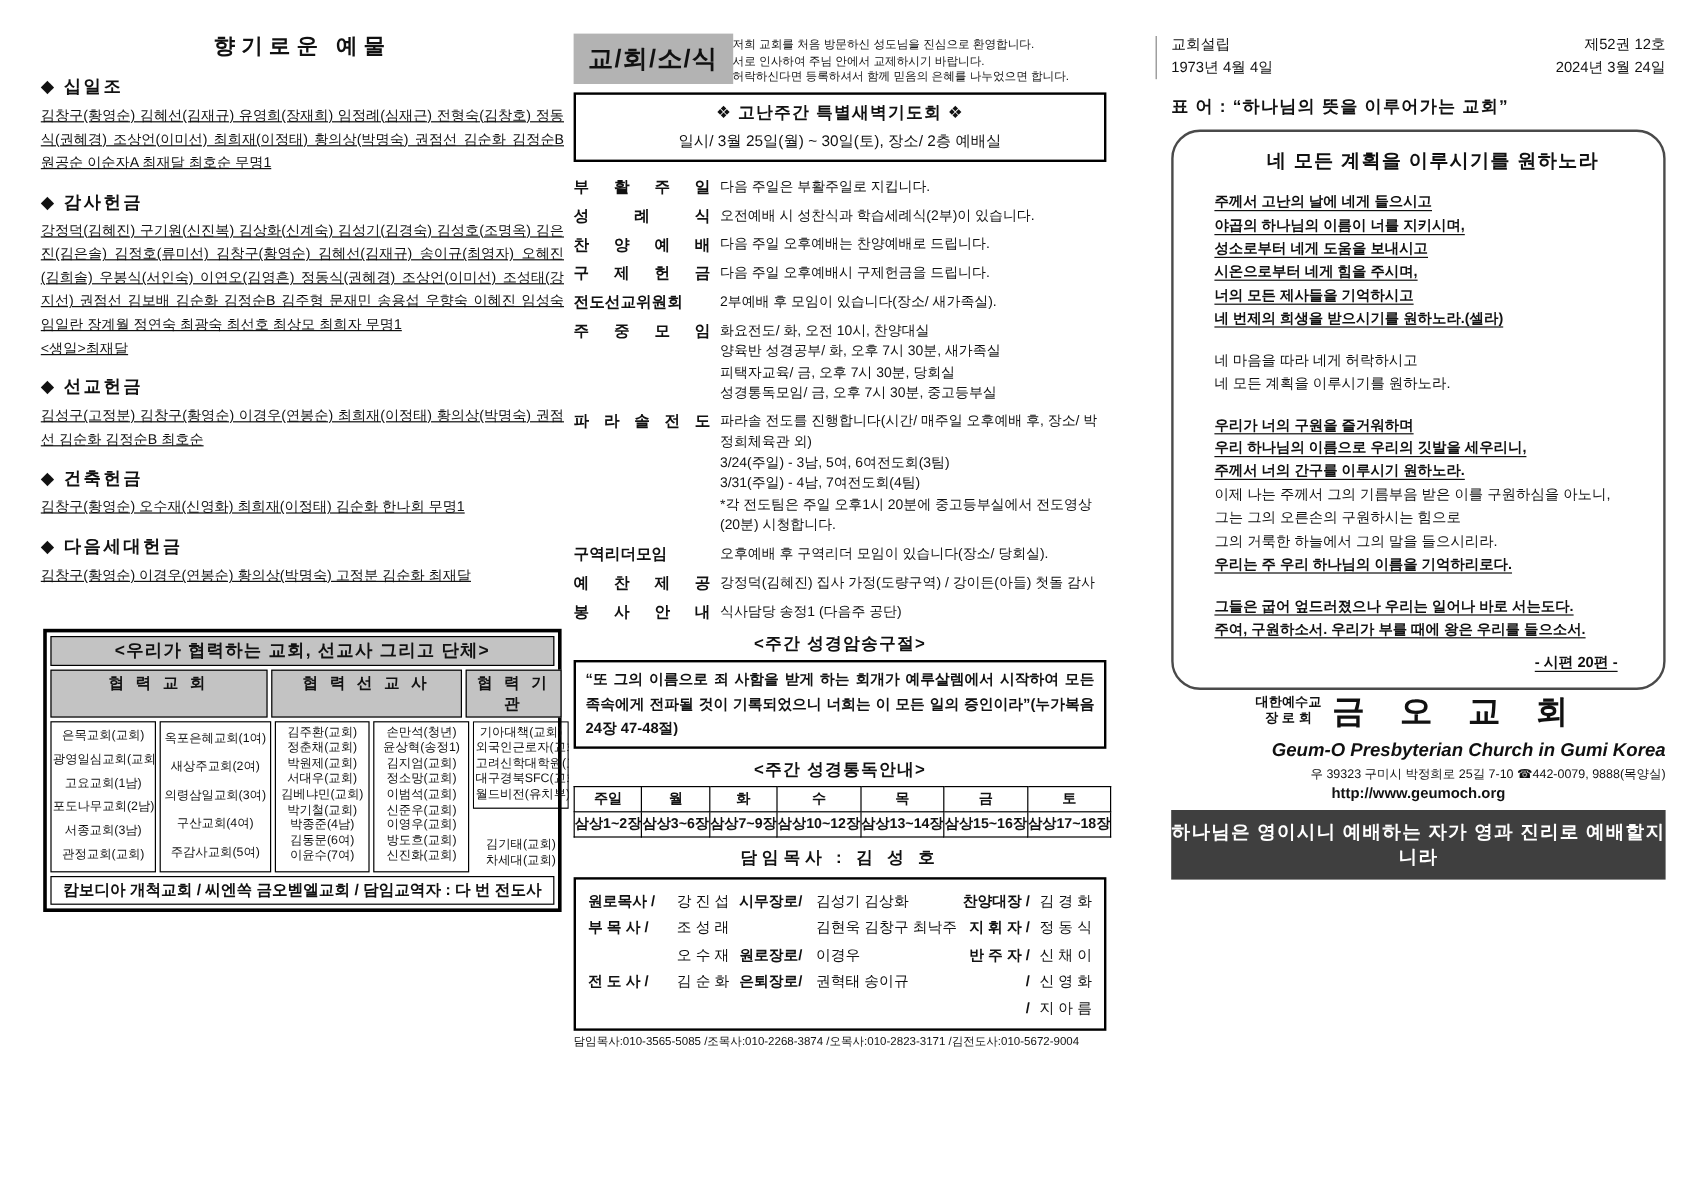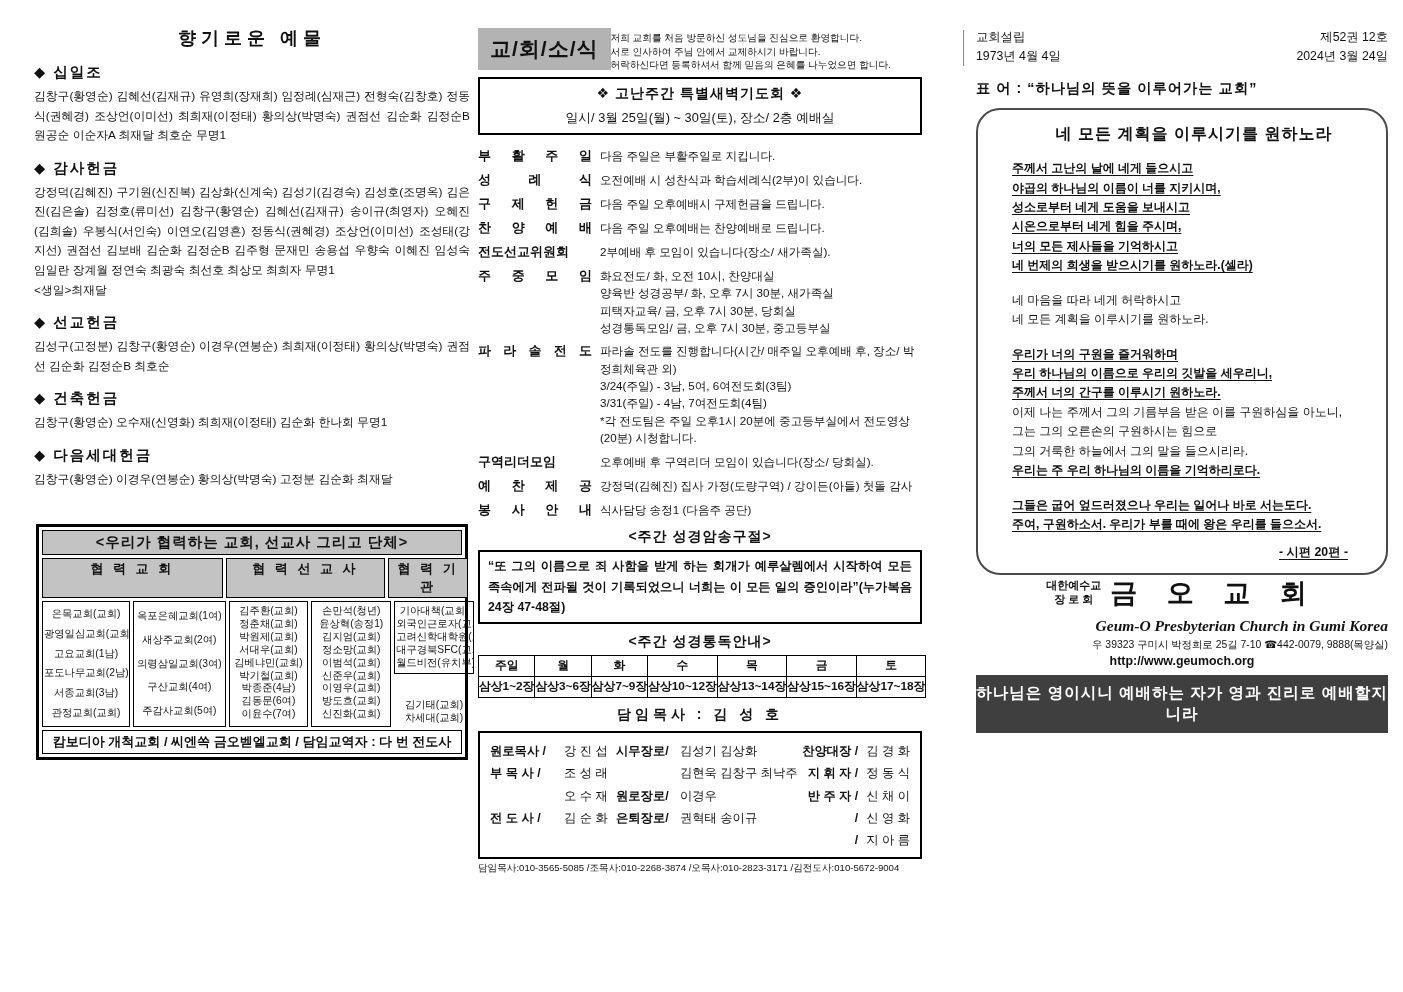--- a/index.html
+++ b/index.html
@@ -9,21 +9,21 @@
   html,body{margin:0;padding:0;}
   body{width:1403px;height:992px;background:var(--paper);color:var(--ink);
        font-family:"Liberation Sans","DejaVu Sans",sans-serif;}
   .page{position:relative;width:1403px;height:992px;overflow:hidden;background:var(--paper);}
 
   
   .col-left{position:absolute;left:34px;top:26px;width:436px;}
   .off-title{text-align:center;font-size:18px;font-weight:bold;letter-spacing:5px;margin-bottom:10px;}
   .sec{margin-bottom:4px;}
   .sec-h{font-size:14.5px;font-weight:bold;margin:13px 0 5px;letter-spacing:2px;}
-  .sec-p{font-size:11.8px;line-height:1.66;margin:0;text-align:justify;}
+  .sec-p{font-size:11.8px;line-height:1.66;margin:0;text-align:justify;text-decoration:underline;}
 
   
   .coop{position:absolute;left:36px;top:524px;width:432px;border:3px solid #000;padding:3px;background:#fff;}
   .coop-title{border:1.5px solid #000;background:var(--gray-header);font-weight:bold;font-size:14.5px;
               text-align:center;padding:2px 0;letter-spacing:1px;}
   .coop-head{display:grid;grid-template-columns:43% 38% 19%;gap:3px;margin-top:3px;}
   .coop-head div{border:1.5px solid #000;background:var(--gray-header);font-weight:bold;font-size:13px;
                  text-align:center;padding:1px 0;letter-spacing:3px;}
   .coop-body{display:grid;grid-template-columns:21% 22% 19% 19% 19%;gap:3px;margin-top:3px;height:126px;}
   .coop-col{border:1.5px solid #000;font-size:10.3px;text-align:center;display:flex;flex-direction:column;
@@ -76,21 +76,21 @@
   .poem-title{text-align:center;font-weight:bold;font-size:16px;letter-spacing:1px;margin-bottom:14px;}
   .pl{font-size:12px;line-height:1.62;}
   .pl.u{font-weight:bold;text-decoration:underline;text-underline-offset:3px;}
   .pl.gap{margin-top:15px;}
   .poem-attr{text-align:right;font-weight:bold;font-size:12.3px;text-decoration:underline;
              text-underline-offset:3px;margin-top:9px;padding-right:28px;}
   .church-block{}
   .cname-row{display:flex;justify-content:center;align-items:center;gap:9px;}
   .denom{font-size:11px;font-weight:bold;line-height:1.25;text-align:center;white-space:nowrap;}
   .cname{font-size:27px;font-weight:bold;letter-spacing:11px;white-space:nowrap;}
-  .cname-en{font-family:Liberation Serif, serif;font-style:italic;font-weight:bold;
+  .cname-en{font-family:Liberation Sans, sans-serif;font-style:italic;font-weight:bold;
             font-size:15.5px;margin-top:6px;text-align:right;}
   .addr{font-size:10.4px;margin-top:3px;text-align:right;}
   .url{font-size:12.4px;font-weight:bold;text-align:center;margin-top:2px;}
   .footer-bar{margin-top:7px;background:var(--footer-bar);color:#fff;font-weight:bold;font-size:15.5px;
               text-align:center;padding:8px 0;letter-spacing:1px;}
 </style>
 </head>
 <body>
 
 <div class="page">
@@ -205,29 +205,29 @@
             <div>다음 주일은 부활주일로 지킵니다.</div>
           </div>
       </div>
       <div class="ann">
         <div class="ann-label">성 례 식</div>
         <div class="ann-body">
             <div>오전예배 시 성찬식과 학습세례식(2부)이 있습니다.</div>
           </div>
       </div>
       <div class="ann">
+        <div class="ann-label">찬 양 예 배</div>
+        <div class="ann-body">
+            <div>다음 주일 오후예배는 찬양예배로 드립니다.</div>
+          </div>
+      </div>
+      <div class="ann">
         <div class="ann-label">구 제 헌 금</div>
         <div class="ann-body">
             <div>다음 주일 오후예배시 구제헌금을 드립니다.</div>
-          </div>
-      </div>
-      <div class="ann">
-        <div class="ann-label">찬 양 예 배</div>
-        <div class="ann-body">
-            <div>다음 주일 오후예배는 찬양예배로 드립니다.</div>
           </div>
       </div>
       <div class="ann">
         <div class="ann-label">전도선교위원회</div>
         <div class="ann-body">
             <div>2부예배 후 모임이 있습니다(장소/ 새가족실).</div>
           </div>
       </div>
       <div class="ann">
         <div class="ann-label">주 중 모 임</div>

